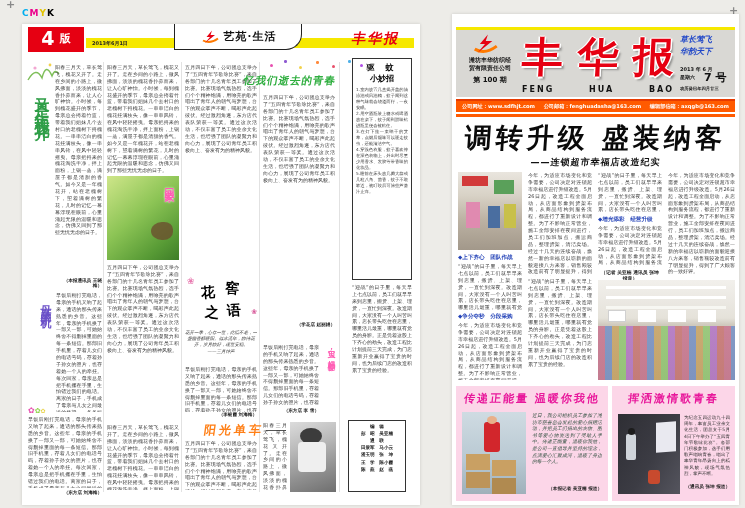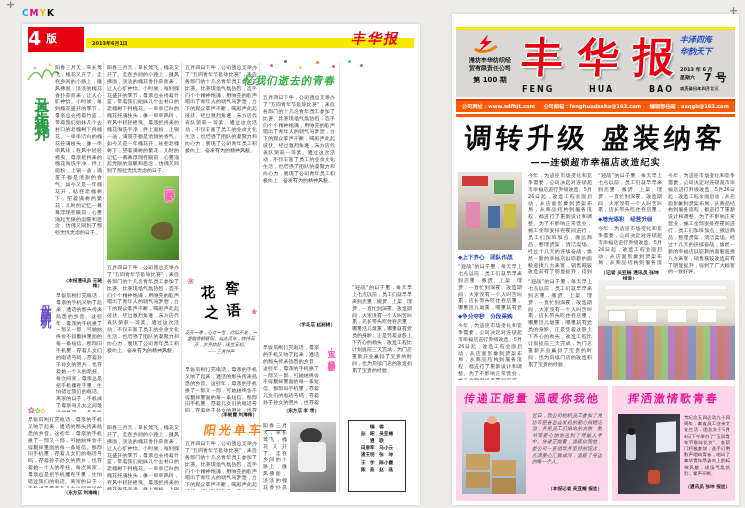--- a/index.html
+++ b/index.html
@@ -29,26 +29,33 @@
 
 <div class="regplus" style="left:6px;top:-2px;">+</div>
 <div class="abs cmyk" style="left:22px;top:1px;">
   <span style="color:#00aeef">C</span><span style="color:#ec008c">M</span><span style="color:#e3c400">Y</span><span style="color:#000">K</span>
 </div>
 <div class="regplus" style="left:729px;top:4px;">+</div>
 <div class="regplus" style="left:729px;top:492px;">+</div>
 
 <div class="page" style="left:22px;top:24px;width:398px;height:481px;">
 
-  <div class="abs" style="left:6px;top:3px;width:56px;height:25px;background:#e60012;color:#fff;">
+  <div class="abs" style="left:6px;top:3px;width:56px;height:25px;background:#e60012;color:#fff;text-align:center;">
     <span style="font-size:19px;font-weight:bold;vertical-align:top;">4</span>
     <span style="font-size:11px;font-weight:bold;">版</span>
   </div>
   <div class="abs" style="left:64px;top:14px;width:328px;height:10px;background:#f6e800;"></div>
   <div class="abs" style="left:70px;top:16px;font-size:5px;font-weight:bold;color:#222;">2013年6月1日</div>
+  <div class="abs" style="left:152px;top:0px;width:126px;height:25px;background:#fff;border:1px solid #222;border-top:none;border-radius:0 0 16px 0;display:flex;align-items:center;justify-content:center;gap:4px;">
+    <svg width="20" height="16" viewBox="0 0 40 30">
+      <path d="M6 22 Q20 30 36 18" stroke="#ff7a00" stroke-width="4" fill="none"></path>
+      <path d="M24 2 L13 15 L20 15 L10 27 L30 11 L21 11 Z" fill="#e60012"></path>
+    </svg>
+    <span class="serif" style="font-size:11px;font-weight:bold;letter-spacing:1px;color:#111;">艺苑·生活</span>
+  </div>
   <div class="abs serif" style="left:330px;top:6px;width:62px;font-size:14px;font-weight:bold;color:#e60012;transform:skewX(-12deg);letter-spacing:2px;">丰华报</div>
 
   <div class="rule" style="left:81px;top:38px;width:1px;height:430px;"></div>
   <div class="rule" style="left:159px;top:38px;width:1px;height:430px;"></div>
   <div class="rule" style="left:237px;top:38px;width:1px;height:430px;"></div>
   <div class="rule" style="left:317px;top:38px;width:1px;height:430px;"></div>
 
   <svg class="abs" style="left:4px;top:34px;" width="34" height="24" viewBox="0 0 34 24">
     <path d="M2 22 Q10 8 16 20 Q20 4 26 18 Q29 10 33 16" stroke="#7fbf5a" stroke-width="1.4" fill="none"></path>
     <circle cx="9" cy="10" r="1.6" fill="#f2a7d2"></circle>
@@ -106,20 +113,29 @@
   <div class="credit" style="left:241px;top:298px;width:72px;">（学花店 赵丽娟）</div>
   <div class="t" style="left:241px;top:320px;width:56px;height:62px;">早饭后刚打完电话，母亲的手机又响了起来，通话的那头传来熟悉的乡音。这些年，母亲的手机换了一部又一部，可她始终舍不得删掉里面的每一条短信。那部旧手机里，存着儿女们的电话号码，存着孙子孙女的照片，也存着她一个人的牵挂。每次回家，母亲总是把手机攥在手里，生怕错过我们的电话。离家的日子，手机成了母亲与儿女之间最近的桥梁，一条条短信，一通通电话，连着的是割不断的亲情。</div>
   <div class="vtitle" style="left:301px;top:320px;width:13px;height:74px;font-size:7.5px;color:#ff5fb5;letter-spacing:1px;">宝贝，妈妈爱你</div>
   <div class="credit" style="left:241px;top:384px;width:56px;">（东方店 李 雪）</div>
   <div class="t" style="left:241px;top:398px;width:24px;height:70px;">阳春三月天，草长莺飞，槐花又开了。走在乡间的小路上，微风拂面，淡淡的槐花香扑鼻而来，让人心旷神怡。小时候，每到槐花盛开的季节，母亲总会挎着竹篮，带着我们姐妹几个去村口的老槐树下捋槐花。一串串洁白的槐花挂满枝头，像一串串风铃，在风中轻轻摇曳。母亲把捋来的槐花淘洗干净，拌上面粉，上锅一蒸，满屋子都是清甜的香气。如今又是一年槐花开，站在老槐树下，望着满树的繁花，儿时的记忆一幕幕浮现在眼前，心里涌起无限的温暖和思念，仿佛又回到了那些无忧无虑的日子。</div>
   <div class="photo" style="left:268px;top:398px;width:46px;height:70px;background:linear-gradient(160deg,#dcdcdc 0%,#b9b9b9 35%,#8f8f8f 70%,#6f6f6f 100%);">
     <div class="abs" style="left:10px;top:6px;width:22px;height:16px;background:#3c3c3c;border-radius:50%;"></div>
     <div class="abs" style="left:8px;top:20px;width:28px;height:30px;background:#efefef;border-radius:4px;"></div>
   </div>
 
+  <div class="abs" style="left:330px;top:34px;width:60px;height:222px;border:1px solid #333;padding:3px;box-sizing:border-box;">
+    <div style="text-align:center;font-size:8px;font-weight:bold;letter-spacing:4px;">驱 蚊</div>
+    <div style="text-align:center;font-size:8px;font-weight:bold;margin-bottom:3px;">小妙招</div>
+    <div class="pre" style="font-size:4.3px;line-height:1.4;text-align:justify;color:#3b3b3b;height:176px;overflow:hidden;word-break:break-all;">1.室内放置几盒揭开盖的清凉油或风油精，蚊子闻到这种气味就会绕道而行，一夜安眠。
+2.用空酒瓶装上糖水或啤酒放在桌下，蚊子闻到甜味钻进瓶里便会被粘住。
+3.在灯下挂一束晒干的艾草，点燃后烟味可以驱走蚊虫，还能清洁空气。
+4.穿浅色衣服，蚊子喜欢停在深色衣物上，外出时尽量少用香水、发胶等带香味的化妆品。
+5.睡前在床头放几瓣大蒜或几粒八角、茴香，蚊子不敢靠近，被叮咬后可涂些芦荟汁止痒。</div>
+  </div>
   <div class="t" style="left:330px;top:260px;width:60px;height:132px;">“迎战”的日子里，每天早上七点以前，员工们就早早来到店里，搬货、上架、理货，一直忙到深夜。改造期间，大家没有一个人叫苦叫累，店长带头吃住在店里，哪里活儿最重，哪里就有党员的身影。正是凭着这股上下齐心的劲头，改造工程比计划提前三天完成，为门店重新开业赢得了宝贵的时间，也为后续门店的改造积累了宝贵的经验。</div>
   <div class="abs pre" style="left:326px;top:396px;width:58px;height:72px;border:1px solid #333;padding:2px;box-sizing:border-box;font-size:4.6px;line-height:1.55;text-align:center;font-weight:bold;color:#222;overflow:hidden;">编　辑
 彭　昭　吴亚楠
 通　联
 田景军　马小云
 潘玉明　张　坤
 王　学　陈小霞
 陈　燕　赵　燕</div>
 </div>
 
@@ -139,21 +155,21 @@
       <span class="mast-char">丰</span>
       <span class="mast-char">华</span>
       <span class="mast-char">报</span>
     </div>
     <div class="abs" style="left:66px;top:55px;width:152px;display:flex;justify-content:space-between;font-size:8px;font-weight:bold;letter-spacing:2px;color:#111;">
       <span>FENG</span>
       <span>HUA</span>
       <span>BAO</span>
     </div>
 
-    <div class="abs pre serif" style="left:224px;top:3px;width:54px;font-size:8px;font-weight:bold;font-style:italic;color:#2047c8;line-height:1.5;">丰泽四海
+    <div class="abs pre serif" style="left:224px;top:3px;width:54px;font-size:8px;font-weight:bold;font-style:italic;color:#2047c8;line-height:1.5;">草长莺飞
 华韵天下</div>
     <div class="abs" style="left:224px;top:36px;font-size:5px;font-weight:bold;color:#111;">2013 年 6 月</div>
     <div class="abs" style="left:224px;top:44px;font-size:5px;font-weight:bold;color:#111;">星期六</div>
     <div class="abs" style="left:248px;top:40px;font-size:11px;font-weight:bold;color:#111;">7 号</div>
     <div class="abs" style="left:224px;top:56px;font-size:4.3px;font-weight:bold;color:#111;white-space:nowrap;">农历癸巳年四月廿三</div>
   </div>
 
   <div class="abs obar" style="left:4px;top:85px;width:279px;height:13px;background:#ff5a00;border-top:2px solid #e63a00;padding:0 6px;box-sizing:border-box;">
     <span>公司网址：www.sdfhjt.com</span>
     <span>公司邮箱：fenghuadasha@163.com</span>

